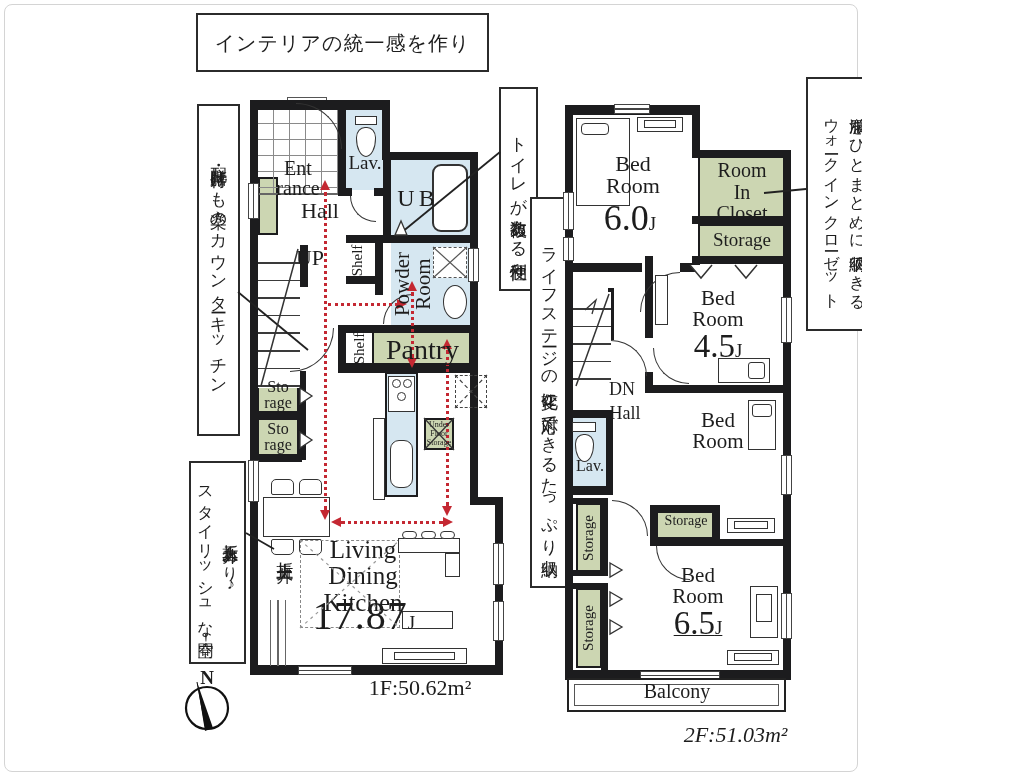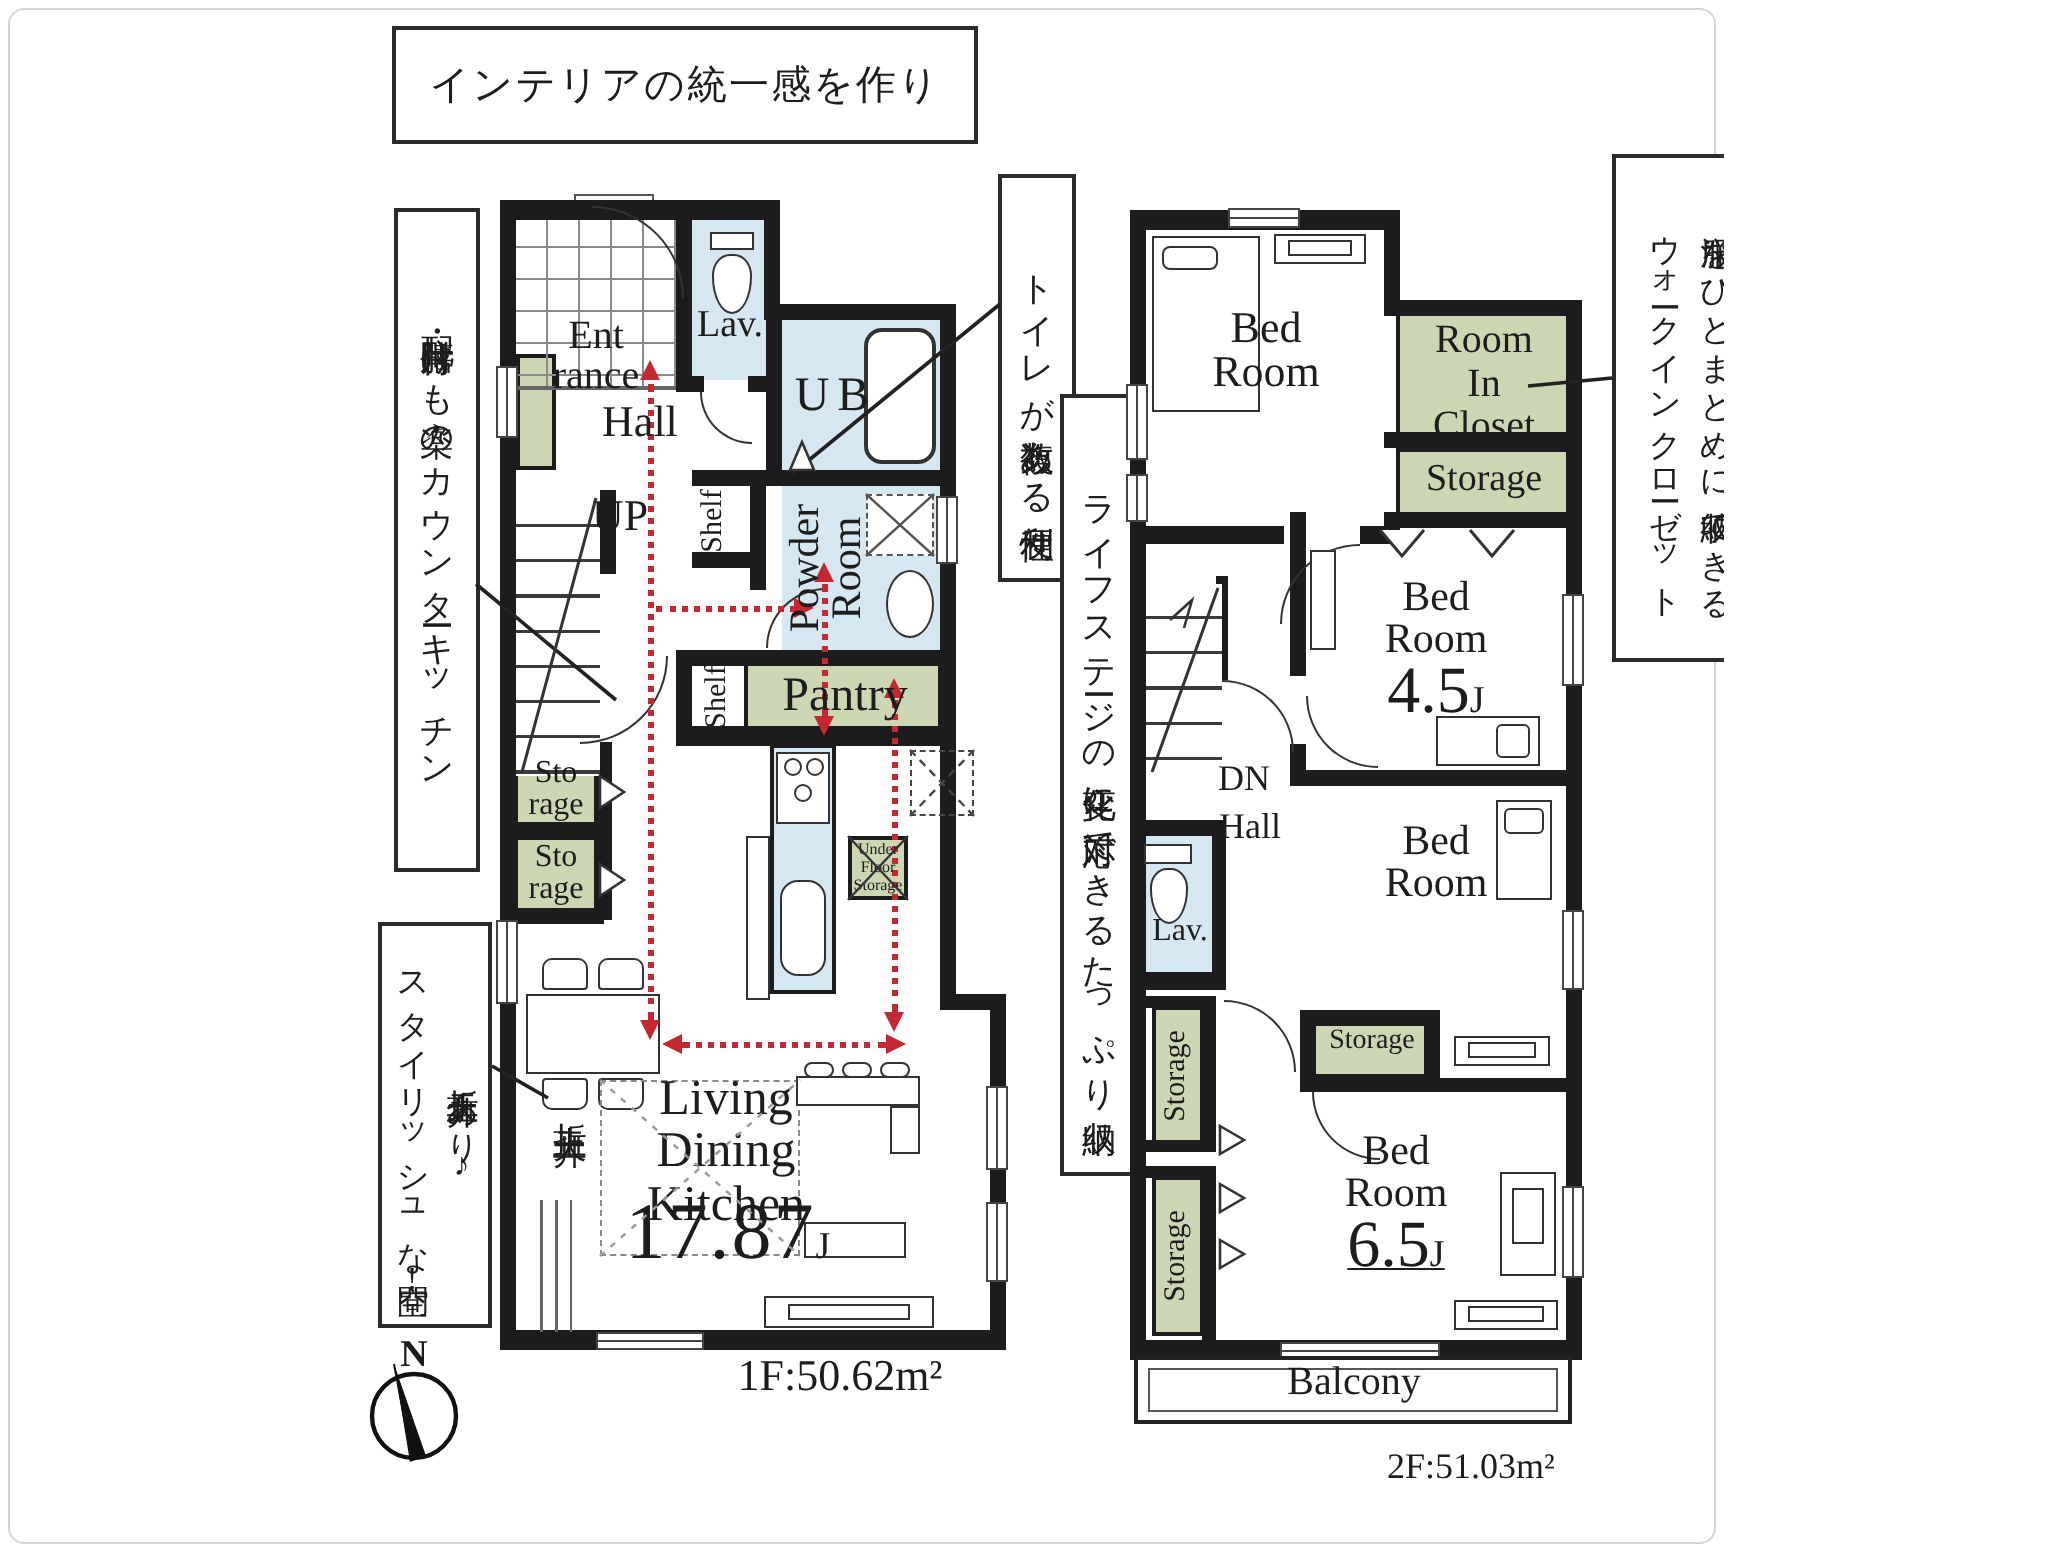--- a/index.html
+++ b/index.html
@@ -187,21 +187,21 @@
   <div class="lbl" style="left:344px;top:153px;width:42px;font-size:19px;">Lav.</div>
   <div class="lbl" style="left:390px;top:186px;width:56px;font-size:24px;letter-spacing:4px;">UB</div>
   <div class="lbl rot" style="left:368px;top:258px;width:90px;height:52px;font-size:21px;">
     <div>
         <div>Powder</div>
          <div>Room</div>
       </div>
   </div>
   <div class="lbl rot" style="left:334px;top:252px;width:46px;height:17px;font-size:15px;">Shelf</div>
   <div class="lbl rot" style="left:336px;top:340px;width:46px;height:17px;font-size:15px;">Shelf</div>
-  <div class="lbl" style="left:385px;top:336px;width:75px;font-size:24px;">Pantry</div>
+  <div class="lbl" style="left:385px;top:336px;width:75px;font-size:28px;">Pantry</div>
   <div class="lbl" style="left:258px;top:379px;width:40px;font-size:16px;">
     <div>Sto</div>
     <div>rage</div>
   </div>
   <div class="lbl" style="left:258px;top:421px;width:40px;font-size:16px;">
     <div>Sto</div>
     <div>rage</div>
   </div>
   <div class="lbl" style="left:424px;top:421px;width:30px;font-size:8px;line-height:1.1;">
     <div>Under</div>
@@ -289,20 +289,23 @@
   <div class="furn" style="left:572px;top:422px;width:24px;height:10px;"></div>
   <div class="furn" style="left:575px;top:434px;width:19px;height:28px;border-radius:45% 45% 50% 50%/35% 35% 62% 62%;"></div>
 
   <div class="abs" style="left:567px;top:678px;width:219px;height:34px;border:2.5px solid #222;box-sizing:border-box;"></div>
   <div class="abs" style="left:574px;top:684px;width:205px;height:22px;border:1px solid #555;box-sizing:border-box;"></div>
 
   <div class="lbl" style="left:593px;top:153px;width:80px;font-size:22px;">
     <div>Bed</div>
     <div>Room</div>
   </div>
+  <div class="lbl" style="left:585px;top:200px;width:90px;">
+    <span style="font-size:36px;">6.0</span><span class="unit">J</span>
+  </div>
   <div class="lbl" style="left:700px;top:160px;width:84px;font-size:20px;line-height:1.08;">
     <div>Room</div>
     <div>In</div>
     <div>Closet</div>
   </div>
   <div class="lbl" style="left:700px;top:230px;width:84px;font-size:19px;">Storage</div>
   <div class="lbl" style="left:680px;top:288px;width:76px;font-size:21px;">
     <div>Bed</div>
     <div>Room</div>
   </div>
@@ -320,21 +323,21 @@
   <div class="lbl rot" style="left:554px;top:529px;width:70px;height:18px;font-size:15px;">Storage</div>
   <div class="lbl rot" style="left:551px;top:619px;width:76px;height:18px;font-size:15px;">Storage</div>
   <div class="lbl" style="left:660px;top:565px;width:76px;font-size:21px;">
     <div>Bed</div>
     <div>Room</div>
   </div>
   <div class="lbl" style="left:655px;top:607px;width:86px;text-decoration:underline;">
     <span style="font-size:33px;">6.5</span><span class="unit">J</span>
   </div>
   <div class="lbl" style="left:636px;top:681px;width:82px;font-size:20px;">Balcony</div>
-  <div class="lbl" style="left:678px;top:724px;width:115px;font-size:18px;">2F:51.03m²</div>
+  <div class="lbl" style="left:678px;top:724px;width:115px;font-size:22px;font-style:italic;">2F:51.03m²</div>
 
   <div class="lbl" style="left:193px;top:668px;width:28px;font-size:19px;font-weight:bold;">N</div>
 
   <svg class="overlay" width="1035" height="776" viewBox="0 0 1035 776">
 
     <line x1="238" y1="292" x2="308" y2="350" stroke="#222" stroke-width="1.8"></line>
     <line x1="500" y1="152" x2="396" y2="237" stroke="#222" stroke-width="1.8"></line>
     <line x1="246" y1="533" x2="274" y2="549" stroke="#222" stroke-width="1.8"></line>
     <line x1="806" y1="189" x2="764" y2="193" stroke="#222" stroke-width="1.8"></line>
 

